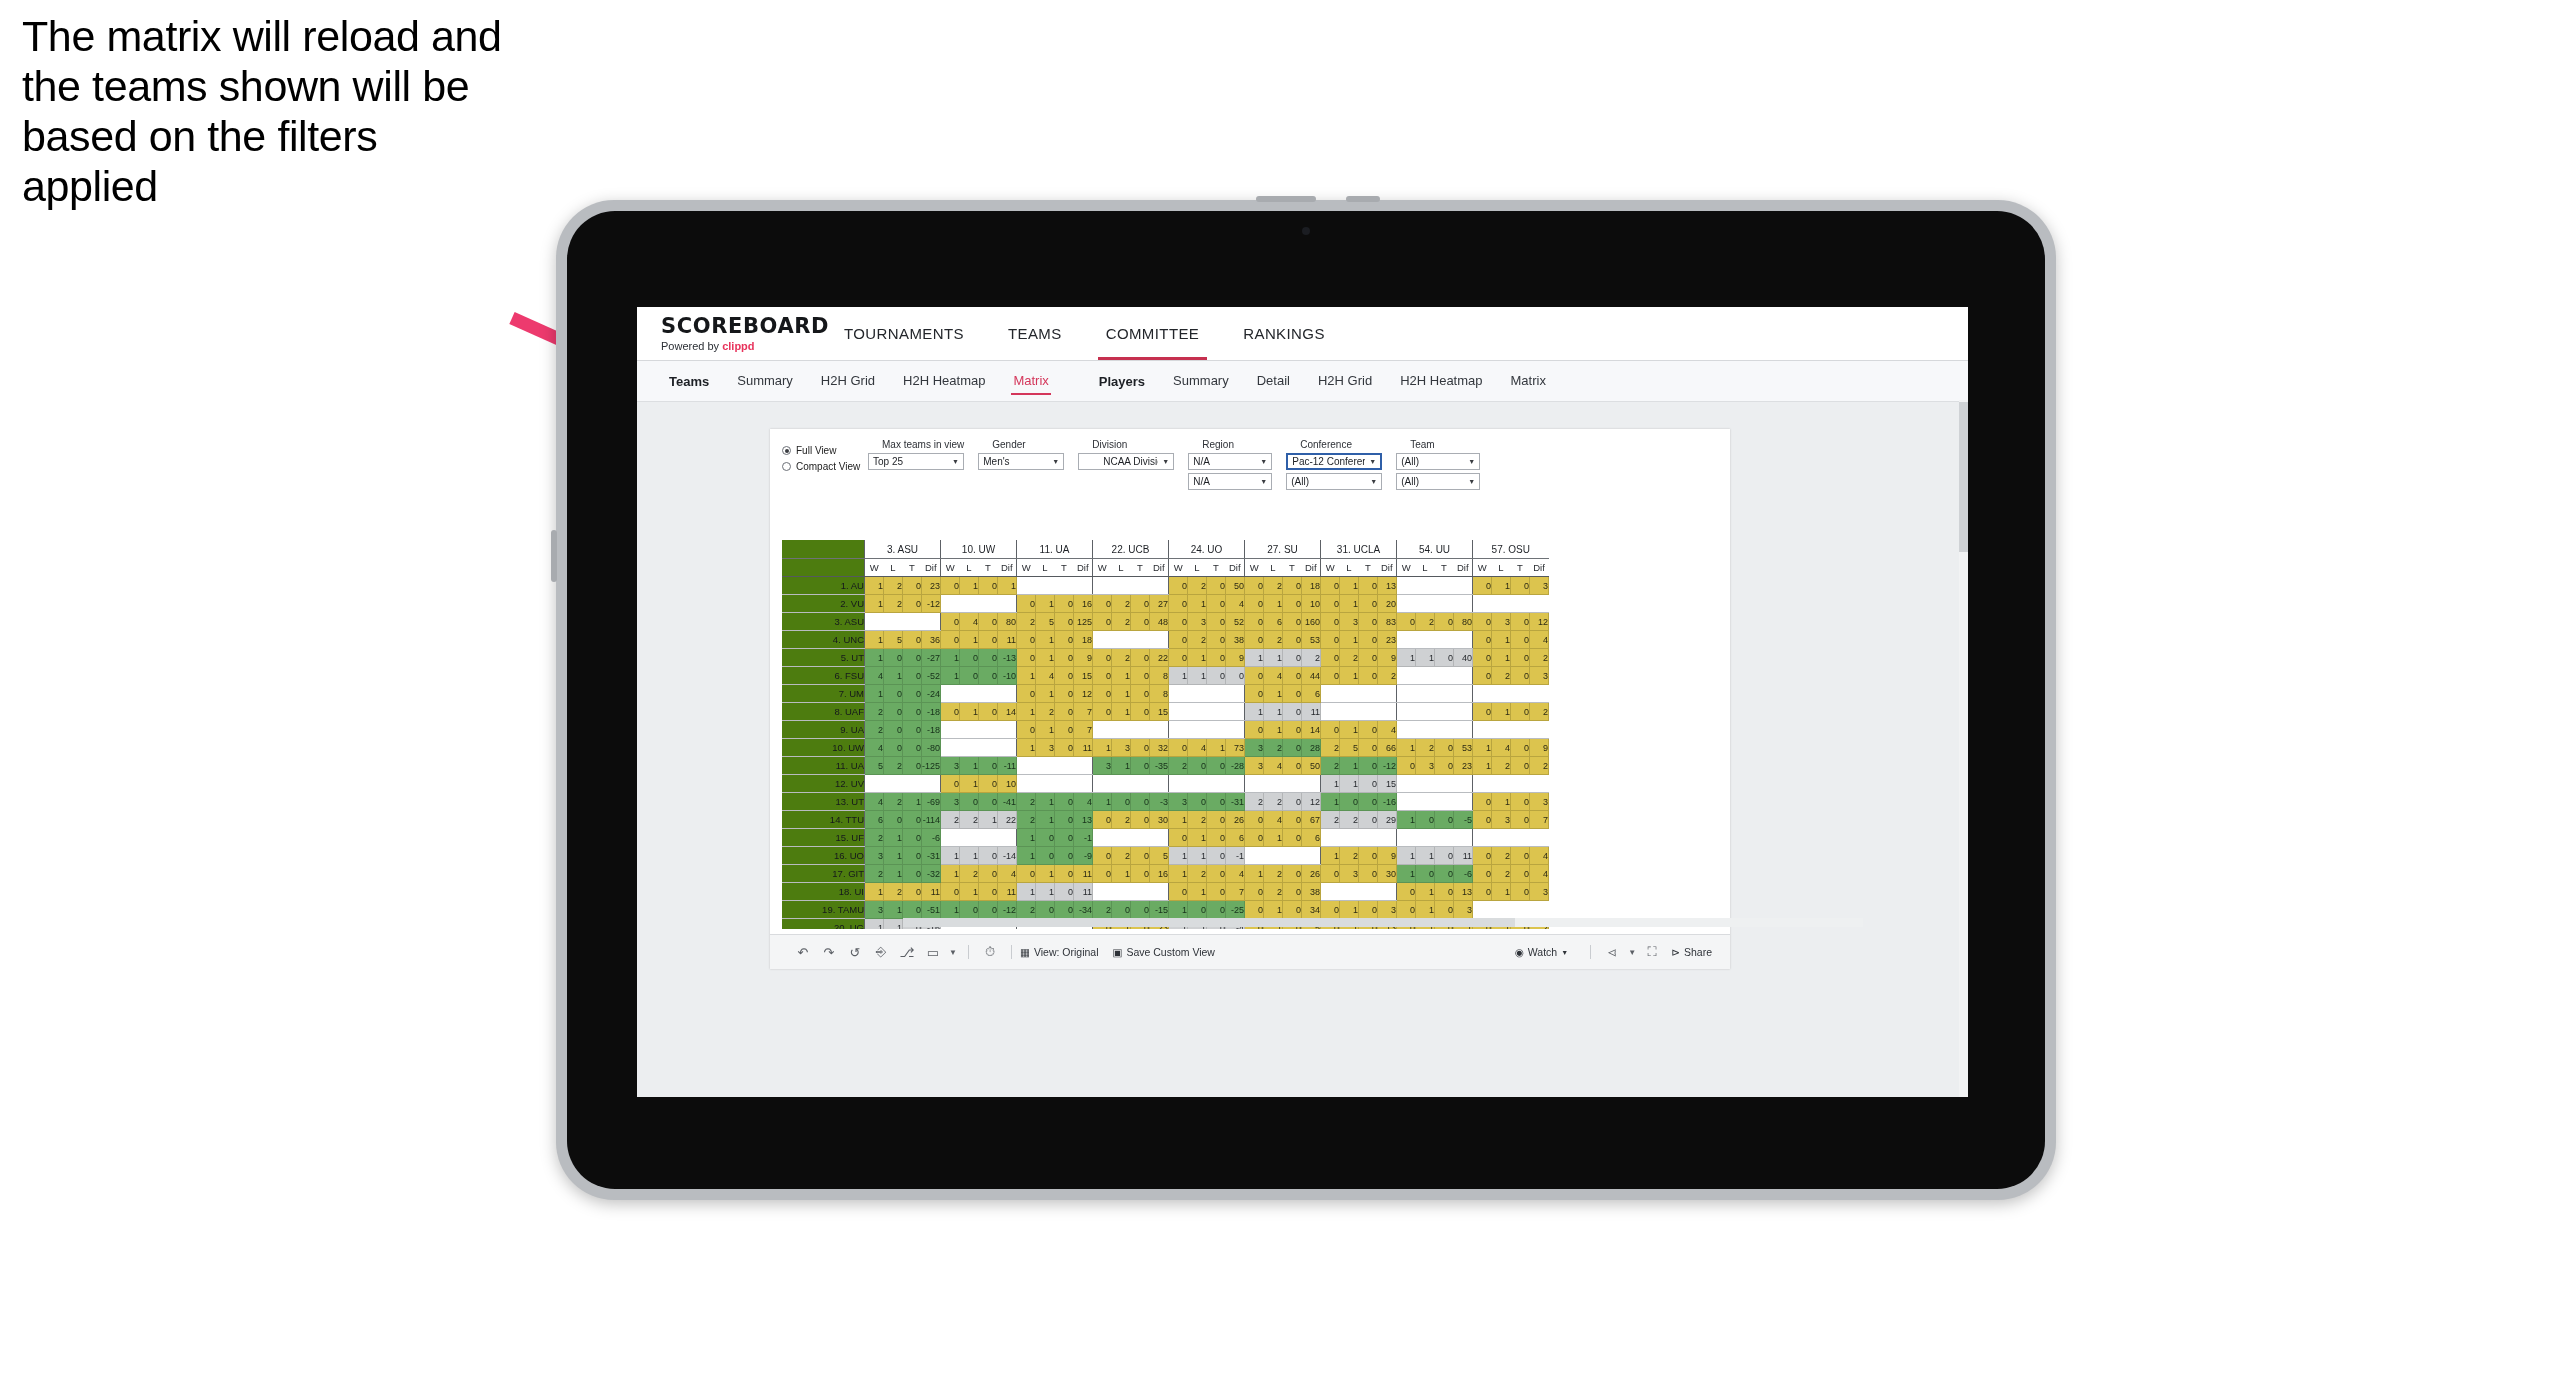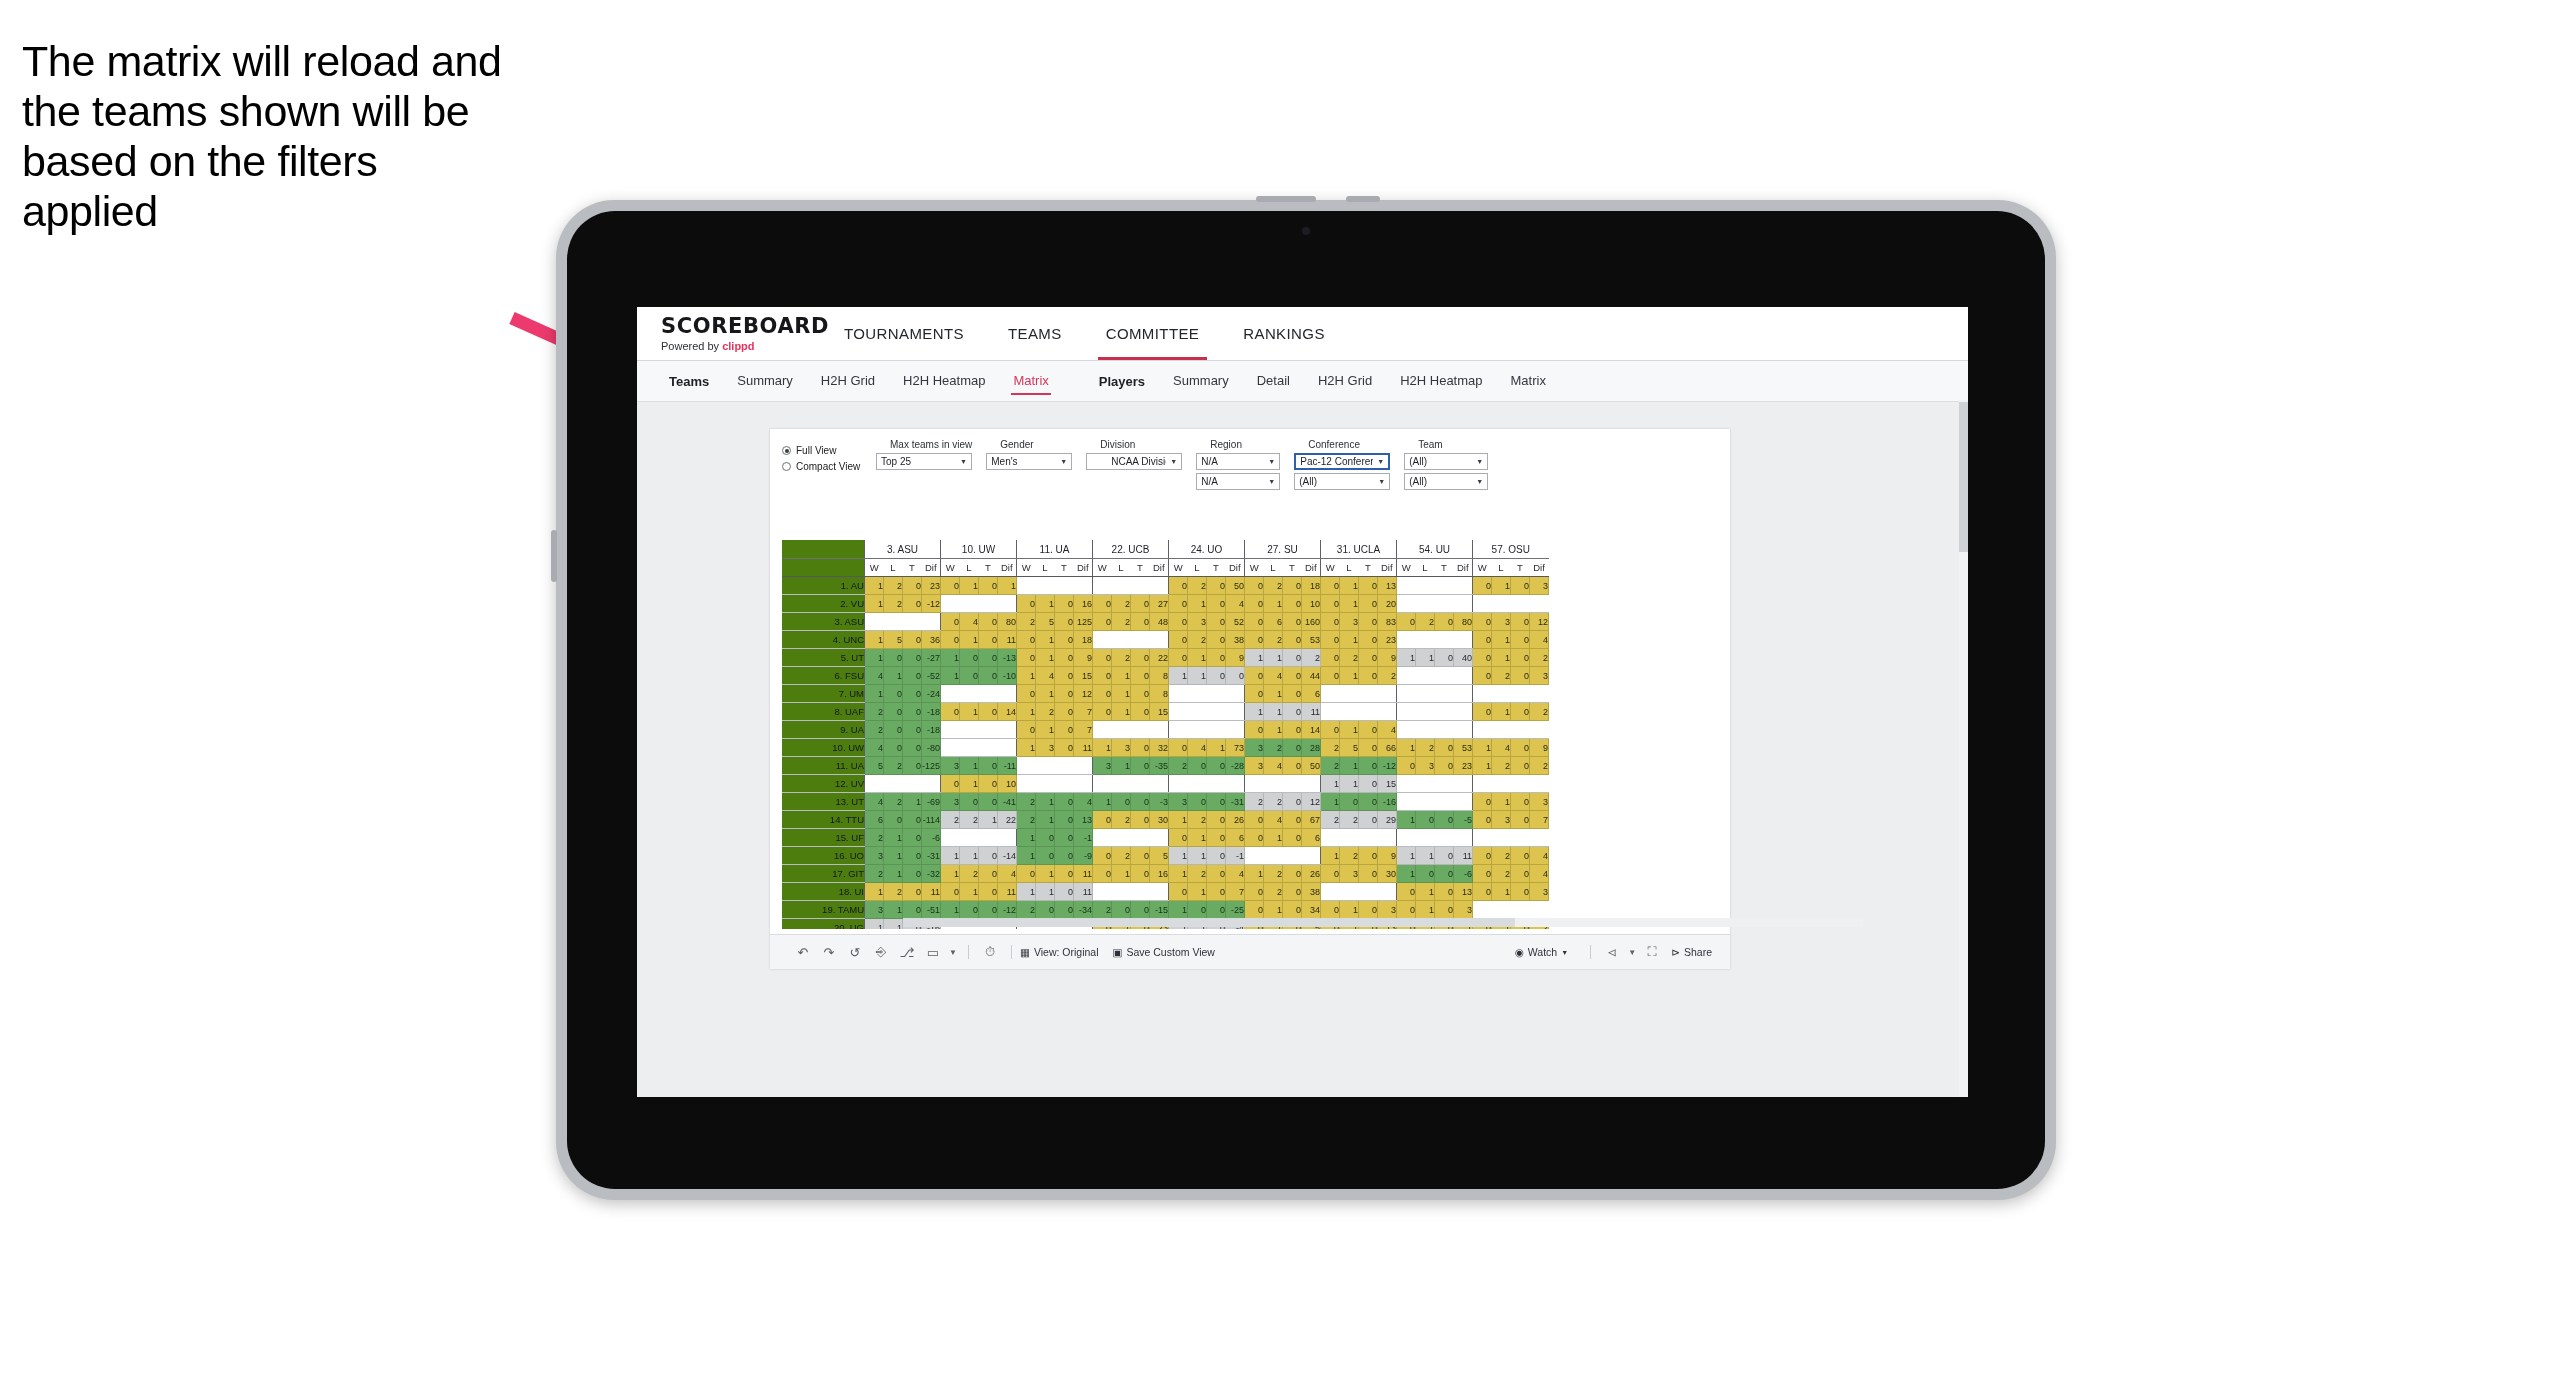--- a/index.html
+++ b/index.html
@@ -1,20 +1,20 @@
 <!DOCTYPE html>
 <html><head>
 <meta charset="utf-8">
 <style>
   html,body{margin:0;padding:0;background:#fff;}
   body{width:2568px;height:1382px;position:relative;overflow:hidden;
        font-family:"Liberation Sans",sans-serif;}
 
   
-  .annot{position:absolute;left:22px;top:37px;width:500px;
+  .annot{position:absolute;left:22px;top:12px;width:500px;
          font-size:43px;line-height:1.16;color:#000;letter-spacing:-0.4px;}
   .arrow-svg{position:absolute;left:0;top:0;width:2568px;height:1382px;pointer-events:none;}
 
   
   .tablet{position:absolute;left:556px;top:200px;width:1500px;height:1000px;
           background:#b9bcc0;border-radius:58px;box-shadow:0 4px 16px rgba(0,0,0,.25);}
   .tablet-in{position:absolute;left:11px;top:11px;right:11px;bottom:11px;
           background:#0c0c0c;border-radius:48px;}
   .cam{position:absolute;left:50%;top:16px;width:8px;height:8px;margin-left:-4px;
           border-radius:50%;background:#1b1d22;}
@@ -49,21 +49,21 @@
   .subgrp .lead{font-size:13px;font-weight:700;color:#1d2025;padding:0 14px;}
   .subgrp span.it{font-size:13px;color:#33373d;padding:0 14px;position:relative;line-height:40px;}
   .subgrp span.it.sel{color:#d4365a;}
   .subgrp span.it.sel::after{content:"";position:absolute;left:12px;right:12px;bottom:6px;height:2px;background:#d4365a;}
   .grpgap{width:22px;}
 
   
   .wb{position:absolute;left:133px;top:122px;width:960px;height:540px;background:#fff;
       box-shadow:0 0 2px rgba(0,0,0,.18);}
 
-  .filters{display:flex;padding:10px 14px 6px 12px;gap:8px;align-items:flex-start;}
+  .filters{display:flex;padding:10px 14px 6px 12px;gap:0;align-items:flex-start;}
   .radios{width:86px;padding-top:6px;}
   .radios div{display:flex;align-items:center;font-size:10px;color:#222;margin-bottom:5px;}
   .rd{width:9px;height:9px;border-radius:50%;border:1px solid #6c7077;margin-right:5px;
       box-sizing:border-box;background:#fff;position:relative;}
   .rd.on::after{content:"";position:absolute;left:1.5px;top:1.5px;width:4px;height:4px;border-radius:50%;background:#3a3d42;}
   .fgroup{margin-right:14px;}
   .flabel{font-size:10px;color:#2d3036;margin-bottom:3px;white-space:nowrap;margin-left:14px;}
   .fsel{height:17px;border:1px solid #a9adb3;background:#fff;font-size:10px;color:#1c1f24;
         display:flex;align-items:center;padding:0 4px;box-sizing:border-box;
         justify-content:space-between;margin-bottom:3px;}

